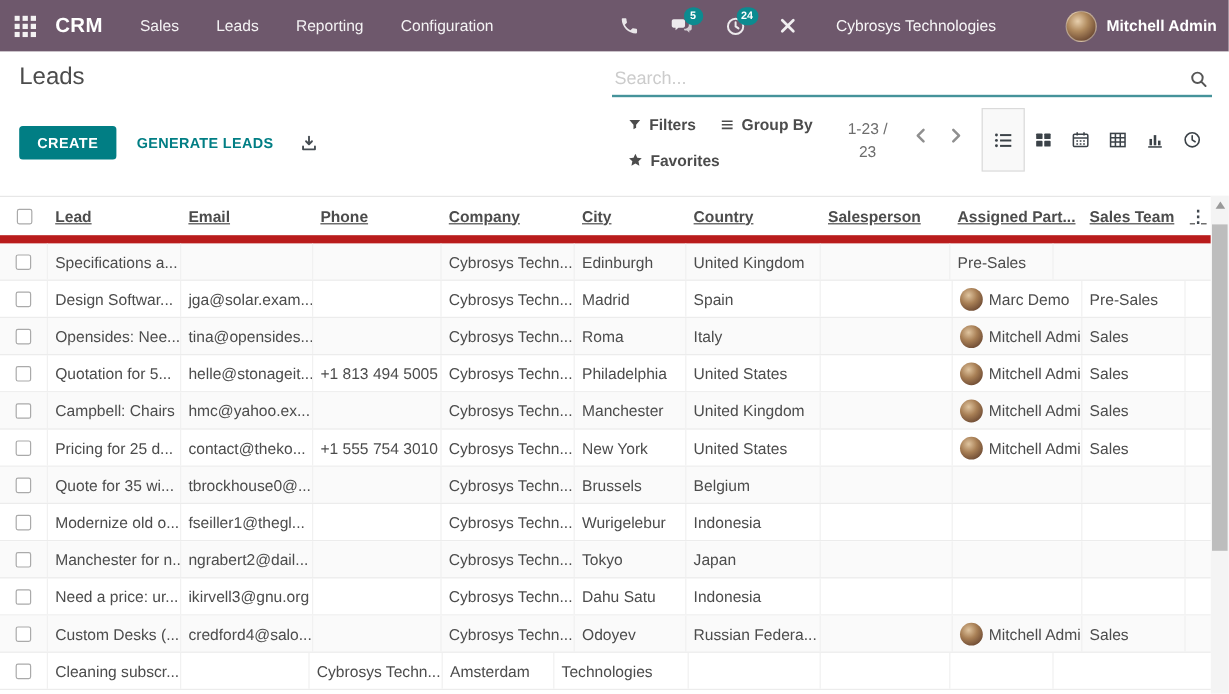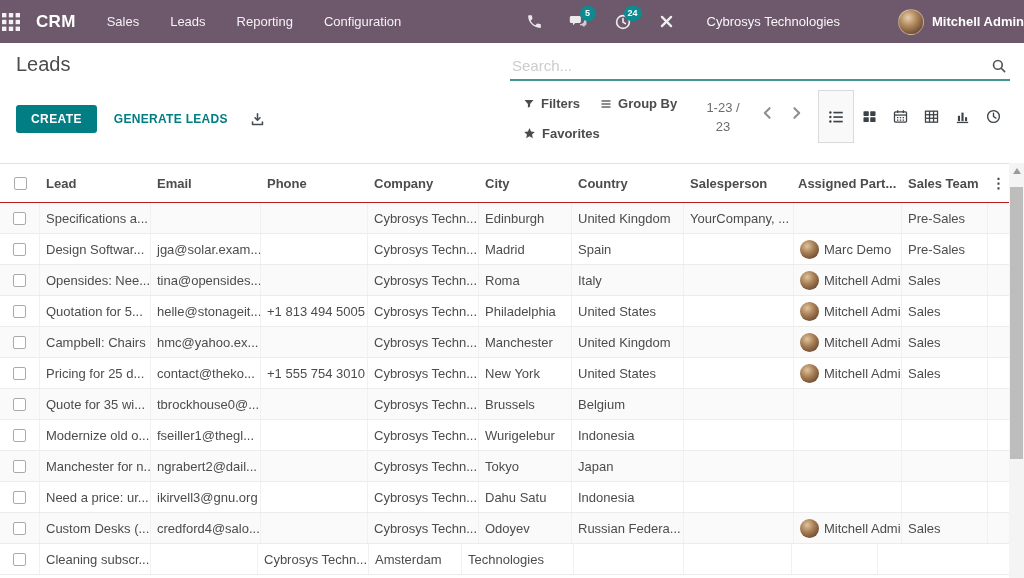--- a/index.html
+++ b/index.html
@@ -1,21 +1,21 @@
 <!DOCTYPE html>
 <html><head>
 <meta charset="utf-8">
 <style>
   * { margin:0; padding:0; box-sizing:border-box; }
   html,body { width:1024px; height:578px; overflow:hidden; background:#fff;
               font-family:"Liberation Sans", sans-serif; }
 
   
   .navbar { height:43px; background:#6e586c; display:flex; align-items:center;
-            padding:0 0; color:#fff; }
+            padding:0 10px; color:#fff; }
   .apps-btn { width:22px; height:22px; display:flex; align-items:center; justify-content:center; cursor:pointer; }
   .brand { font-size:17px; font-weight:bold; margin-left:14px; letter-spacing:.3px; }
   .nav-menus { display:flex; gap:31px; margin-left:31px; }
   .nav-item { font-size:13px; color:rgba(255,255,255,.92); cursor:pointer; }
   .nav-right { margin-left:auto; display:flex; align-items:center; gap:24px; }
   .nav-ico { position:relative; width:20px; height:20px; display:flex; align-items:center; justify-content:center; cursor:pointer; }
   .badge { position:absolute; top:-6px; left:11px; min-width:16px; height:15px; padding:0 4px;
            background:#0c8b90; border-radius:9px; font-size:9px; font-weight:bold; color:#fff;
            display:flex; align-items:center; justify-content:center; }
   .company { font-size:13px; color:rgba(255,255,255,.95); margin:0 34px 0 6px; cursor:pointer; }
@@ -53,21 +53,21 @@
   .pager-arrows { position:absolute; left:760px; top:62px; display:flex; gap:12px; }
   .pager-arrow { cursor:pointer; display:flex; }
 
   .switcher { position:absolute; right:15px; top:47px; height:53px; display:flex; align-items:stretch; }
   .sw-btn { width:31px; display:flex; align-items:center; justify-content:center; cursor:pointer; }
   .sw-btn.active { width:36px; background:#f9f9f9; border:1px solid #dadada; }
 
   
   .table { margin-right:15px; }
   .thead { display:flex; align-items:center; height:40px; border-top:1px solid #e2e2e2;
-           border-bottom:1px solid #b91c1c; font-size:13px; font-weight:bold; color:#4c4c4c; background:#fff; }
+           border-bottom:7px solid #b91c1c; font-size:13px; font-weight:bold; color:#4c4c4c; background:#fff;text-decoration:underline; }
   .tr { display:flex; align-items:center; height:31px; border-bottom:1px solid #ececec;
         font-size:13px; color:#4c4c4c; cursor:pointer; }
   .tr:nth-child(odd) { background:#fafafa; }
   .td, .th { padding:0 6px; overflow:hidden; white-space:nowrap; height:100%;
              display:flex; align-items:center; }
   .td { border-right:1px solid #f1f1f1; }
   .col-cb   { width:40px; justify-content:center; }
   .col-lead { width:111px; }
   .col-email{ width:110px; }
   .col-phone{ width:107px; }
@@ -316,21 +316,20 @@
   <div class="tr">
     <div class="td col-cb">
           <span class="cb"></span>
         </div>
     <div class="td col-lead">Specifications a...</div>
     <div class="td col-email"></div>
     <div class="td col-phone"></div>
     <div class="td col-comp">Cybrosys Techn...</div>
     <div class="td col-city">Edinburgh</div>
     <div class="td col-ctry">United Kingdom</div>
-    <div class="td col-asgn">YourCompany, ...</div>
     <div class="td col-sp">
 
       <span></span>
     </div>
     <div class="td col-team">Pre-Sales</div>
     <div class="td col-opt"></div>
   </div>
 
   <div class="tr">
     <div class="td col-cb">

